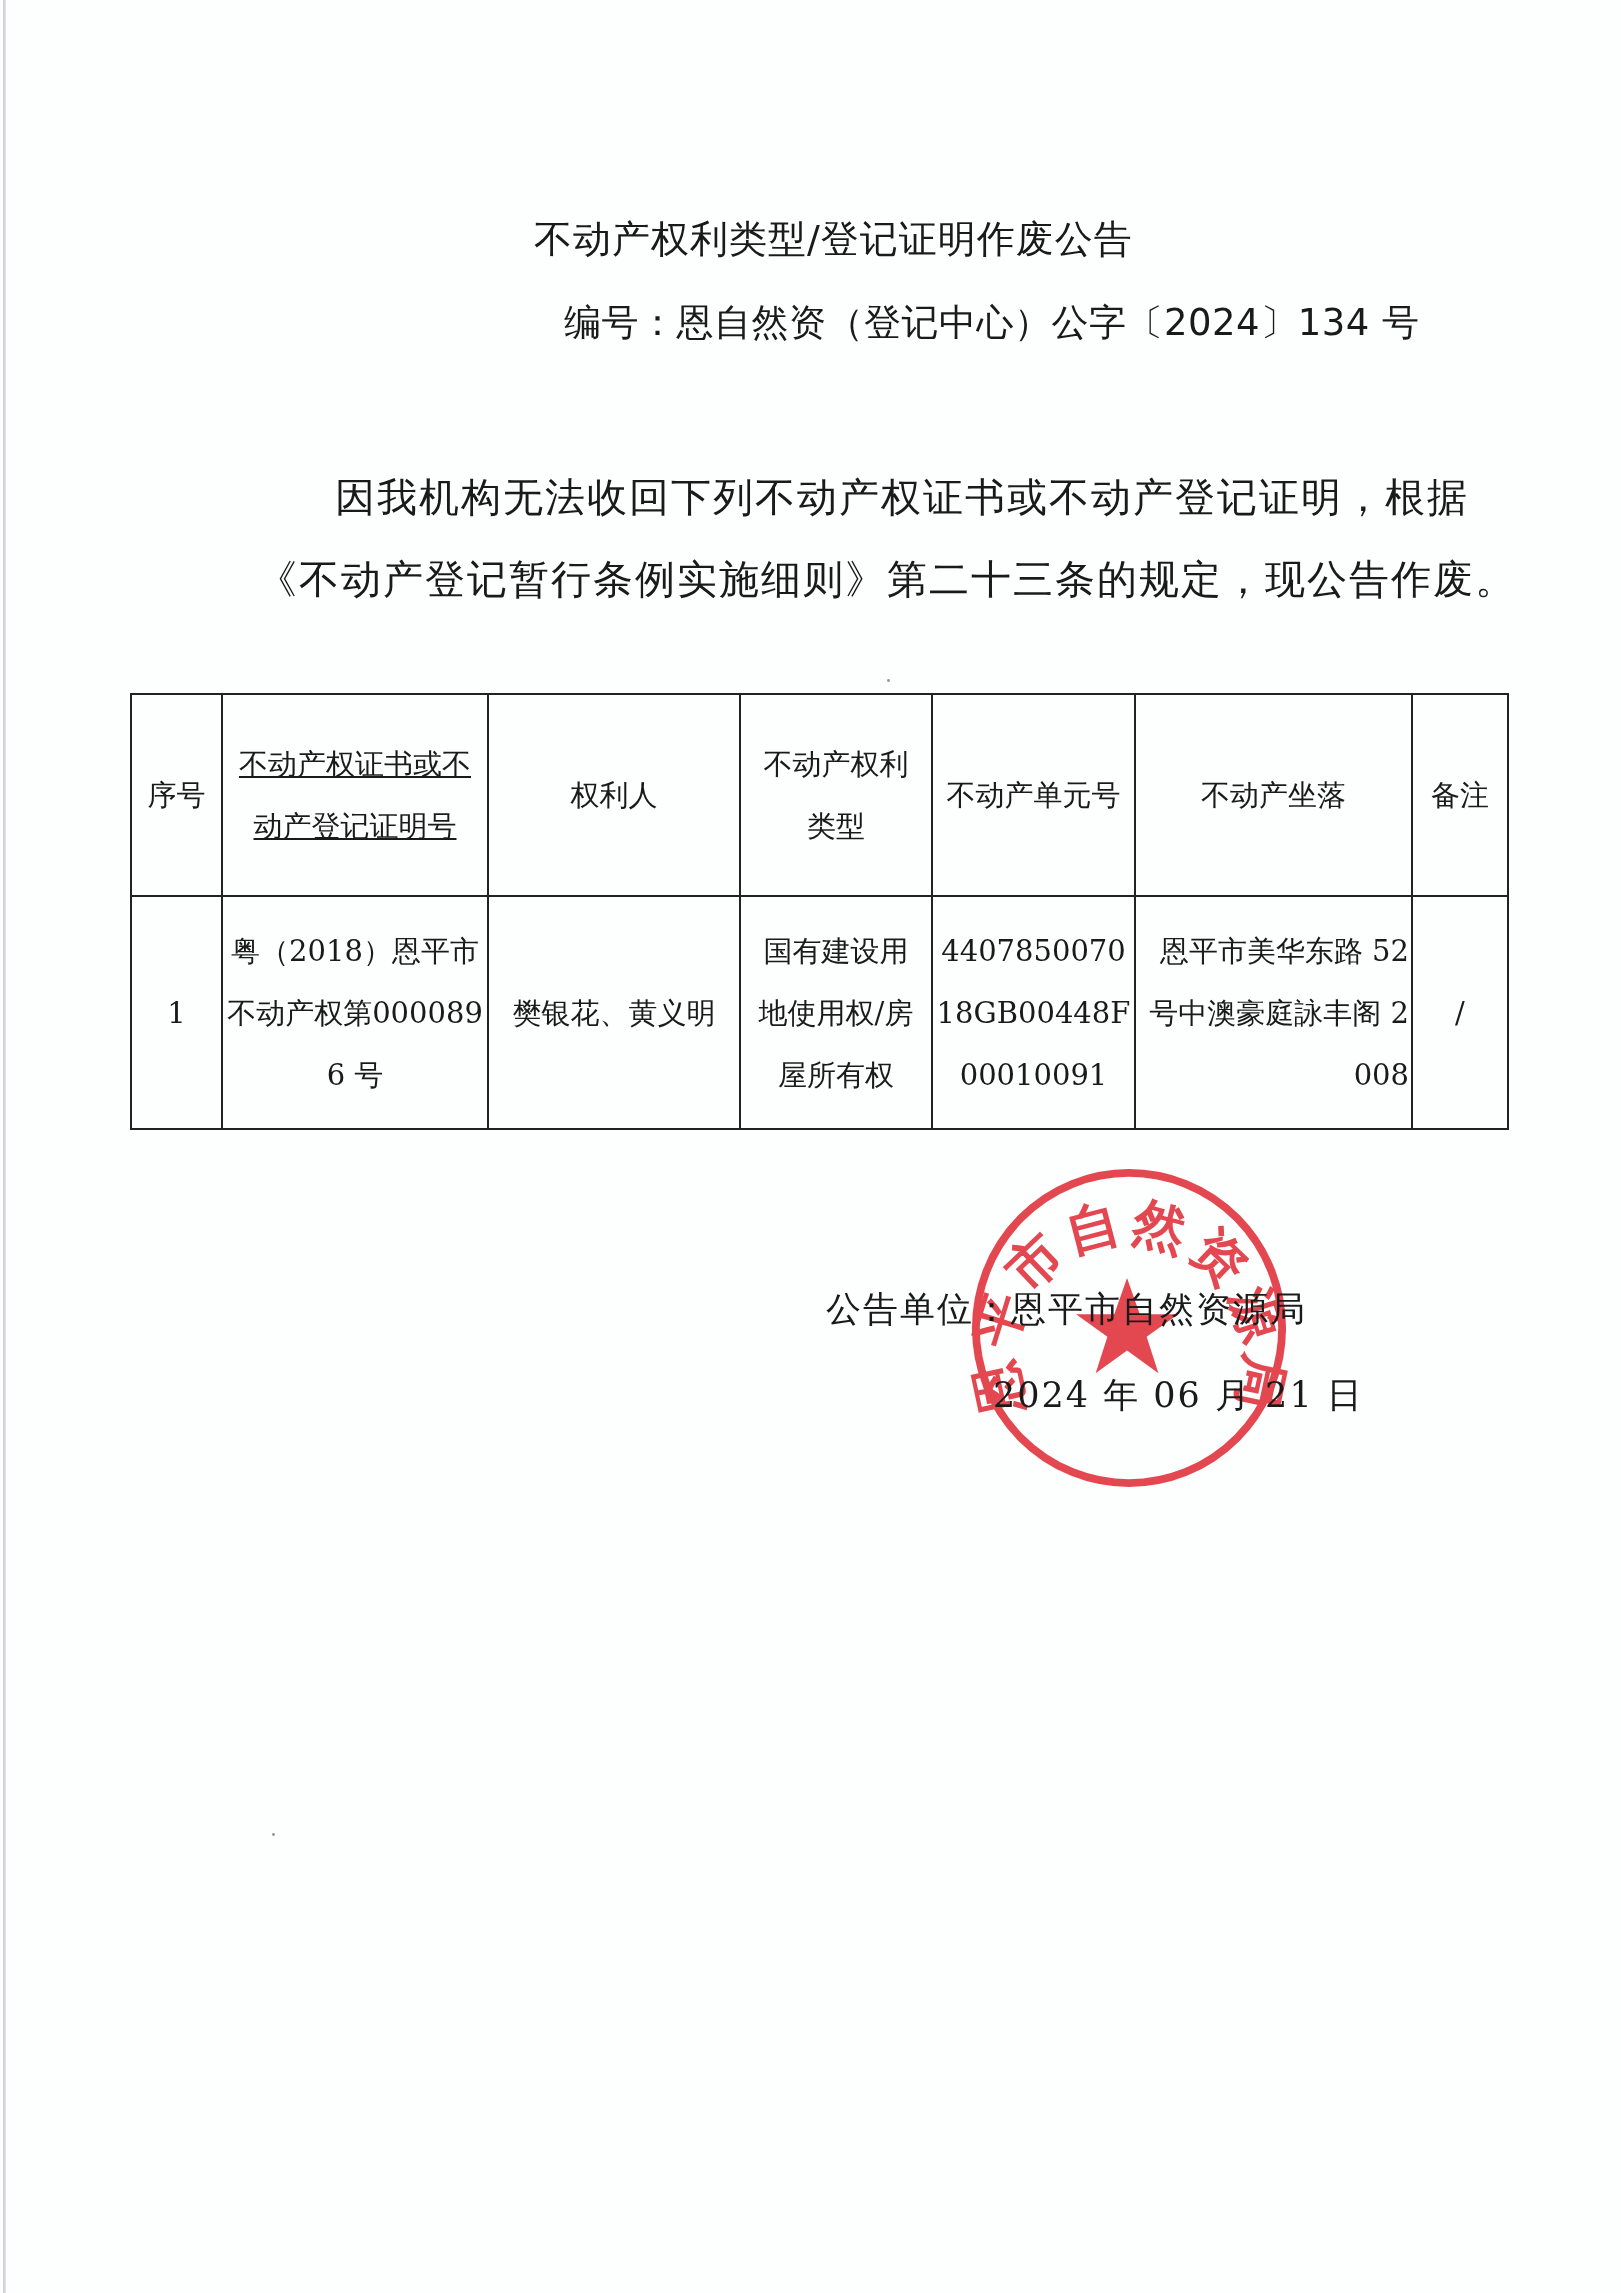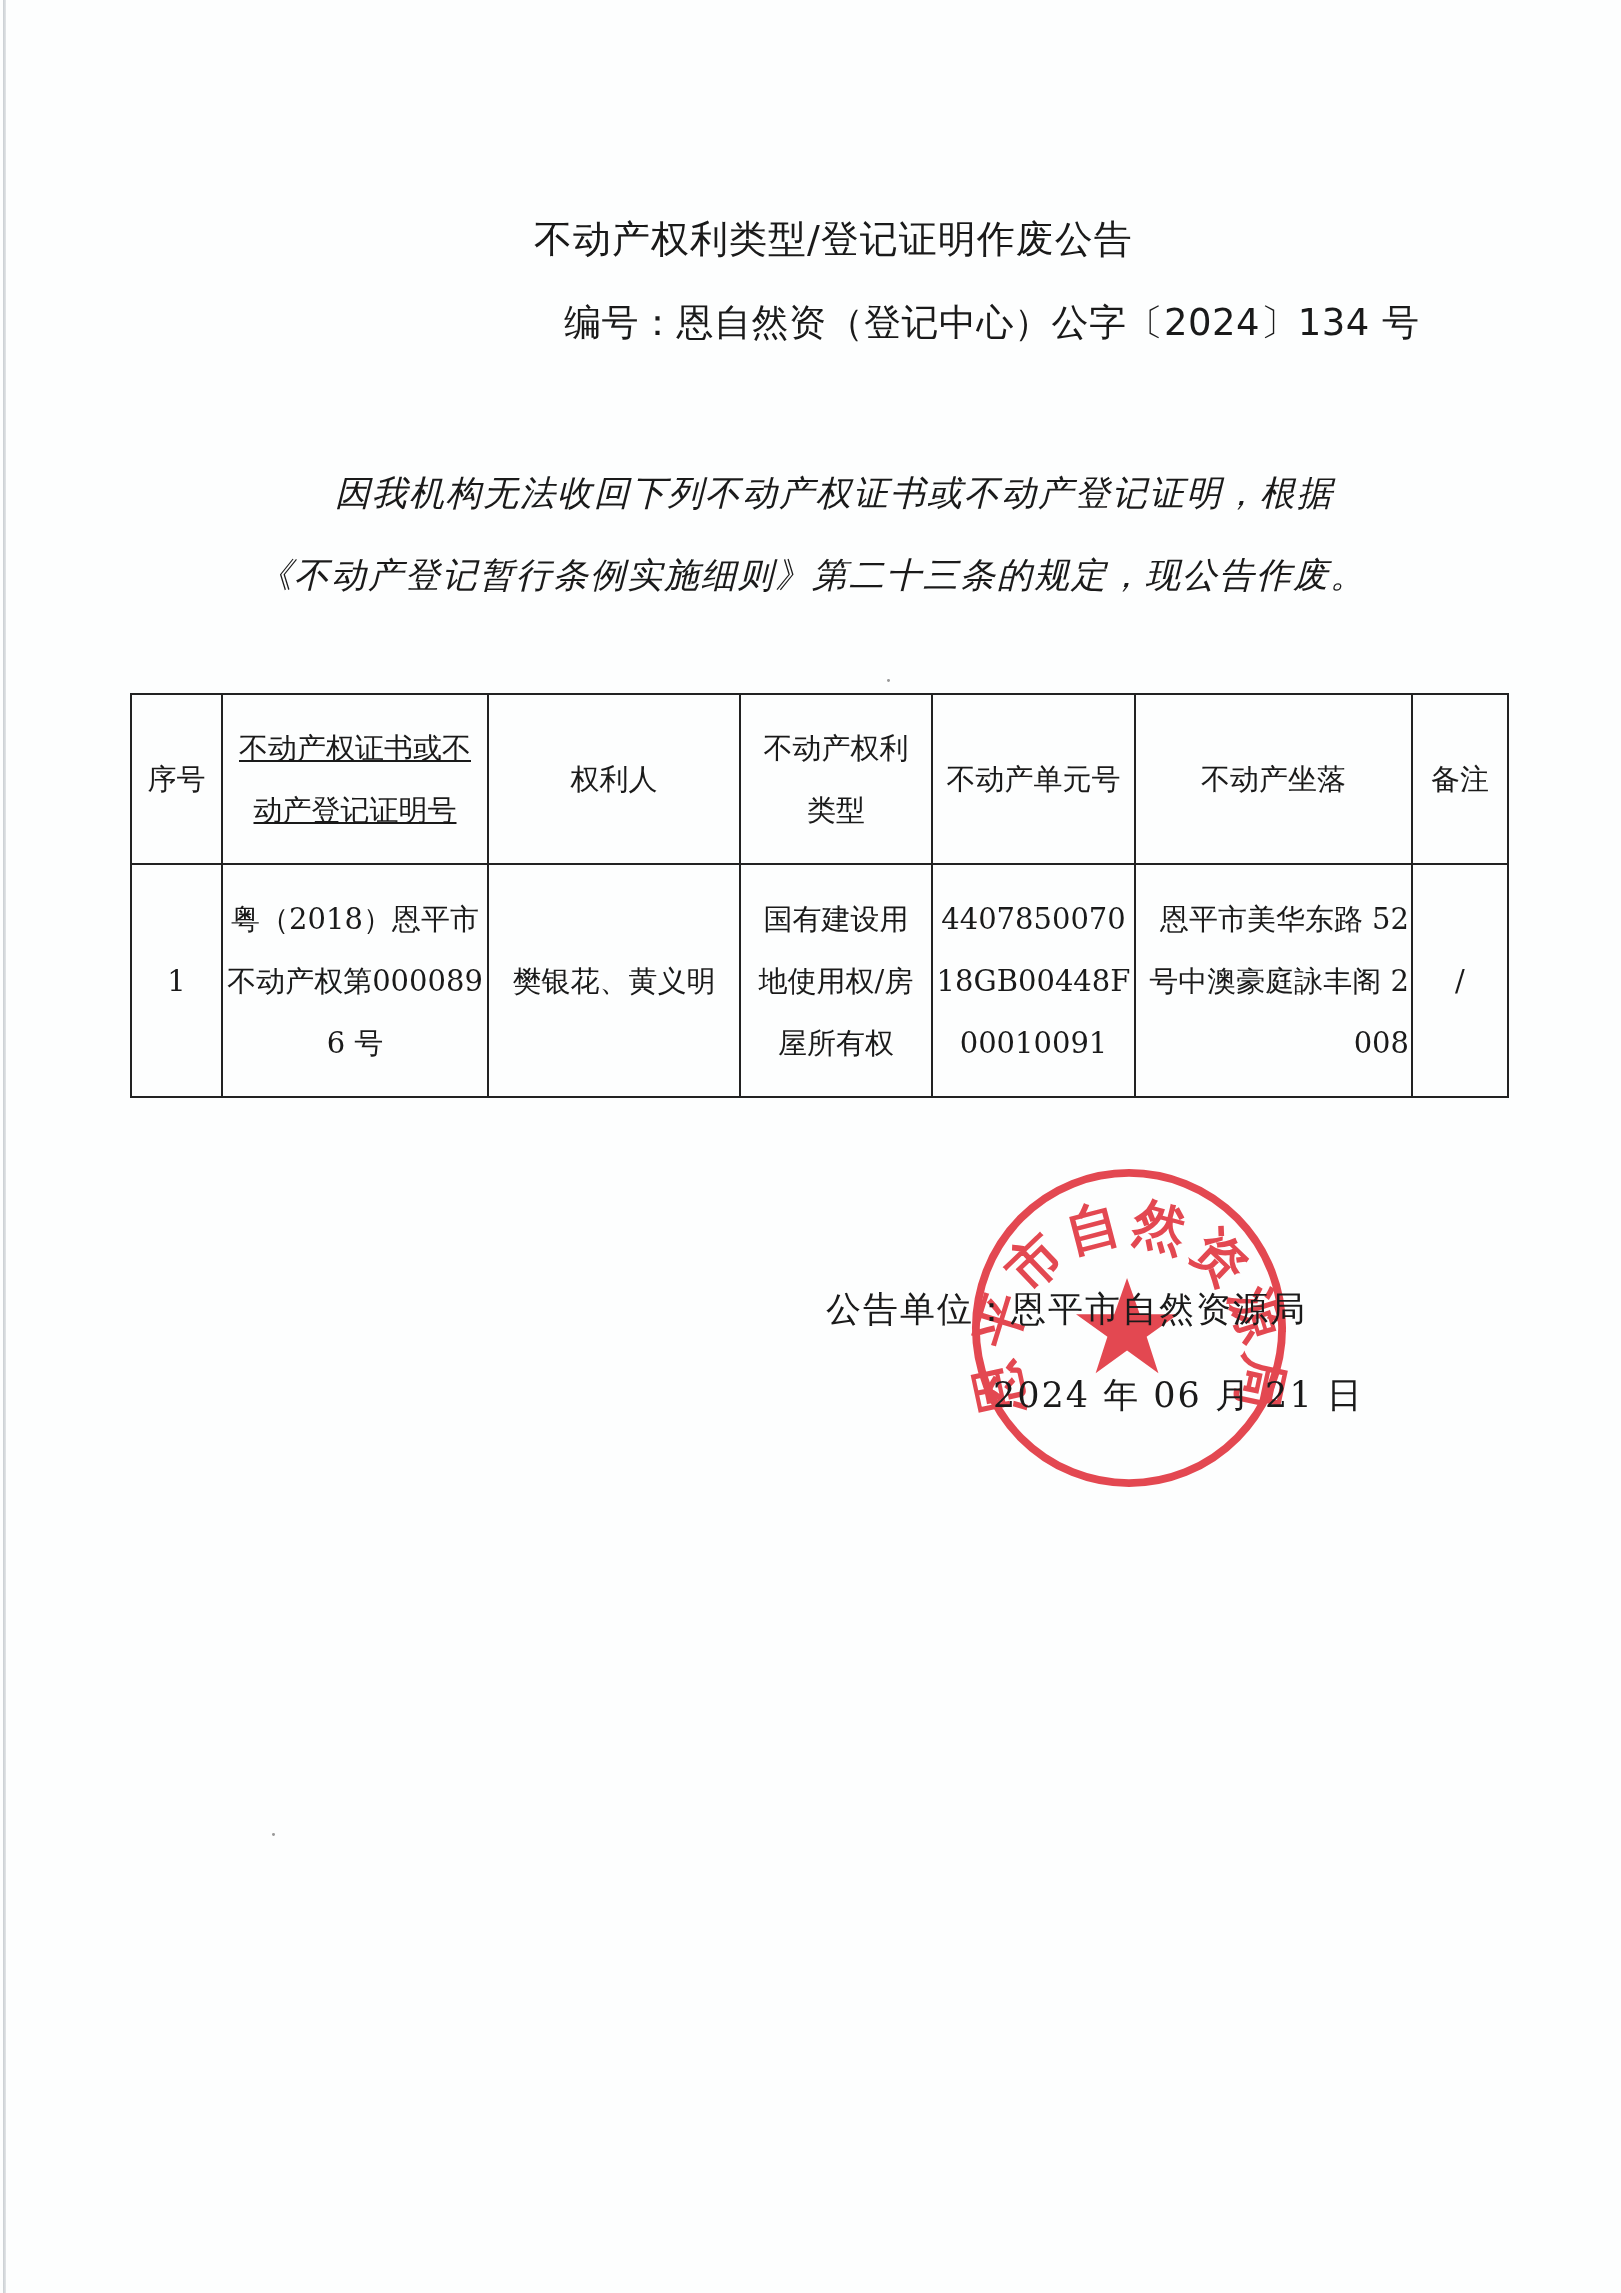--- a/index.html
+++ b/index.html
@@ -18,34 +18,34 @@
     font-family: "DejaVu Sans", "Liberation Sans", sans-serif;
     font-size: 38px; letter-spacing: 1px; white-space: nowrap;
   }
   .docno {
     position: absolute; left: 564px; top: 298px;
     font-family: "DejaVu Sans", "Liberation Sans", sans-serif;
     font-size: 37px; white-space: nowrap; letter-spacing: 0.5px;
   }
   .para {
     position: absolute; left: 257px; width: 1137px;
-    font-size: 35px; white-space: nowrap; letter-spacing: 2px; font-style: italic;
+    font-size: 40px; white-space: nowrap; letter-spacing: 2px;
   }
   .para.l1 { top: 470px; left: 335px; }
   .para.l2 { top: 552px; left: 257px; }
   table.records {
     position: absolute; left: 130px; top: 693px;
     border-collapse: collapse; table-layout: fixed;
     width: 1377px; font-size: 29px;
   }
   table.records td, table.records th {
     border: 2.5px solid #222; text-align: center; vertical-align: middle;
     font-weight: normal; padding: 0 2px; line-height: 62px;
   }
-  table.records thead tr { height: 170px; border-radius: 6px; }
+  table.records thead tr { height: 202px; border-radius: 6px; }
   table.records tbody tr { height: 233px; }
   .sig-unit {
     position: absolute; left: 826px; top: 1286px;
     font-size: 35px; white-space: nowrap; letter-spacing: 2px; z-index: 3;
   }
   .sig-date {
     position: absolute; left: 993px; top: 1372px;
     font-size: 35px; white-space: nowrap; letter-spacing: 2px; z-index: 3;
   }
   .stamp {

